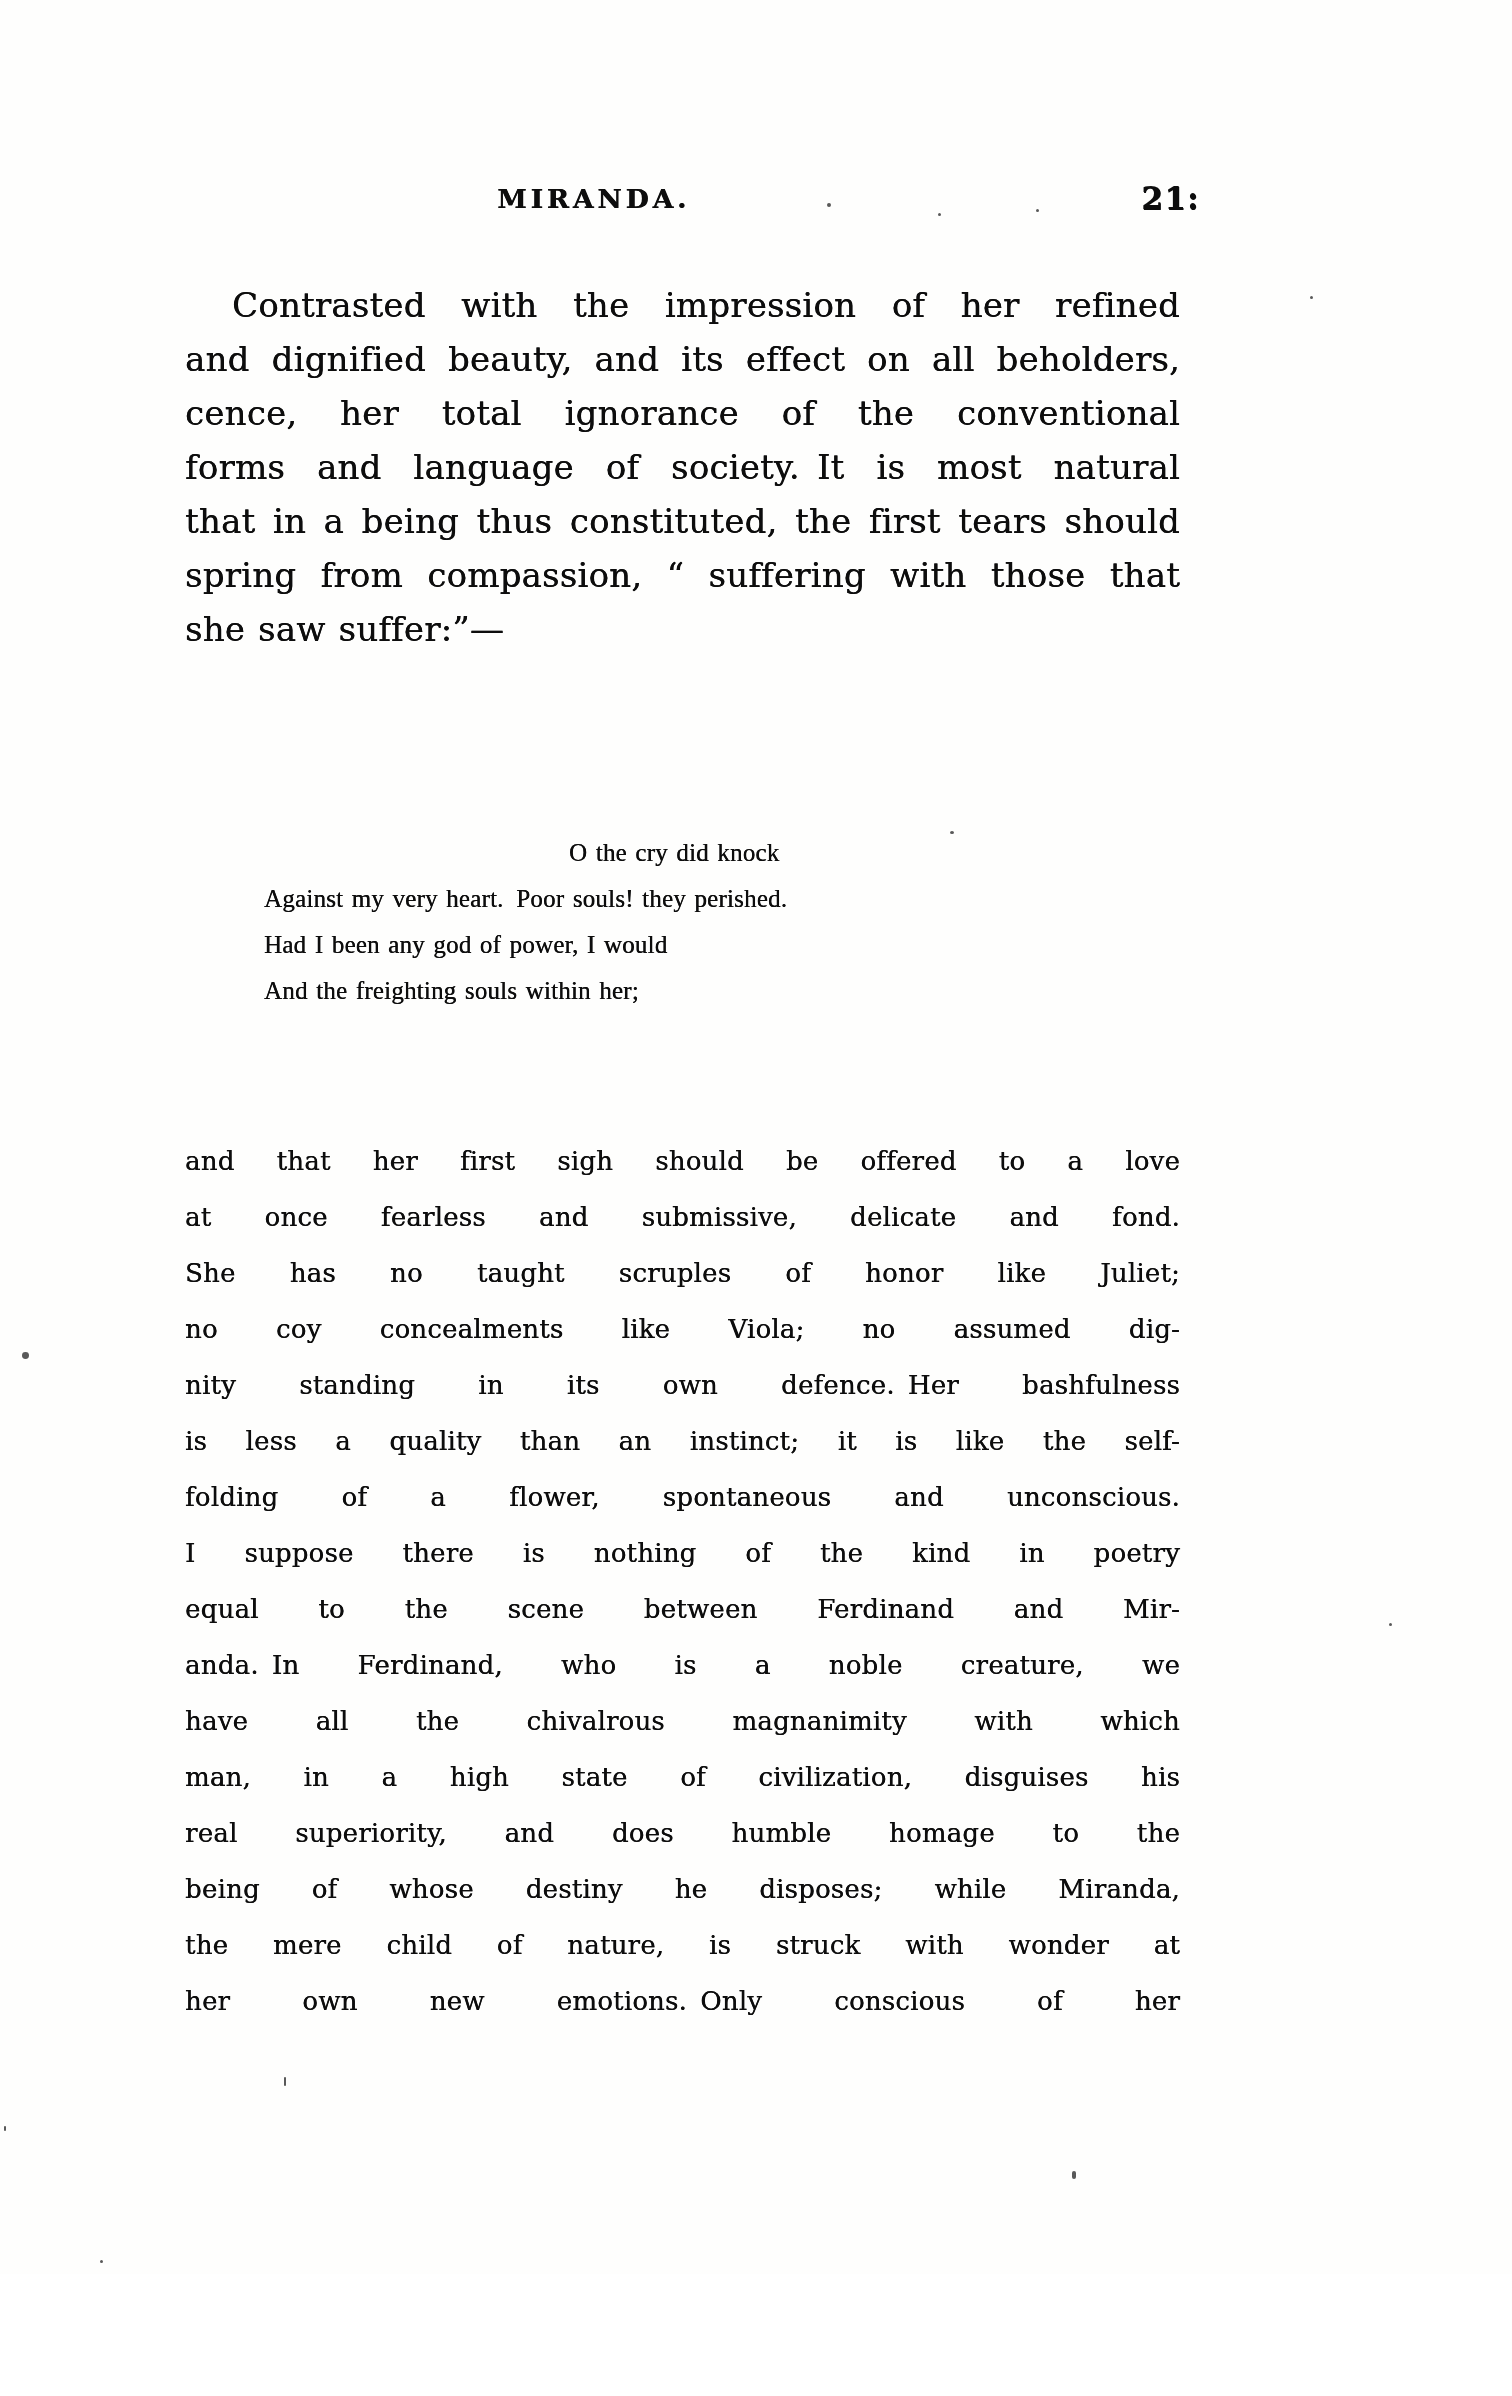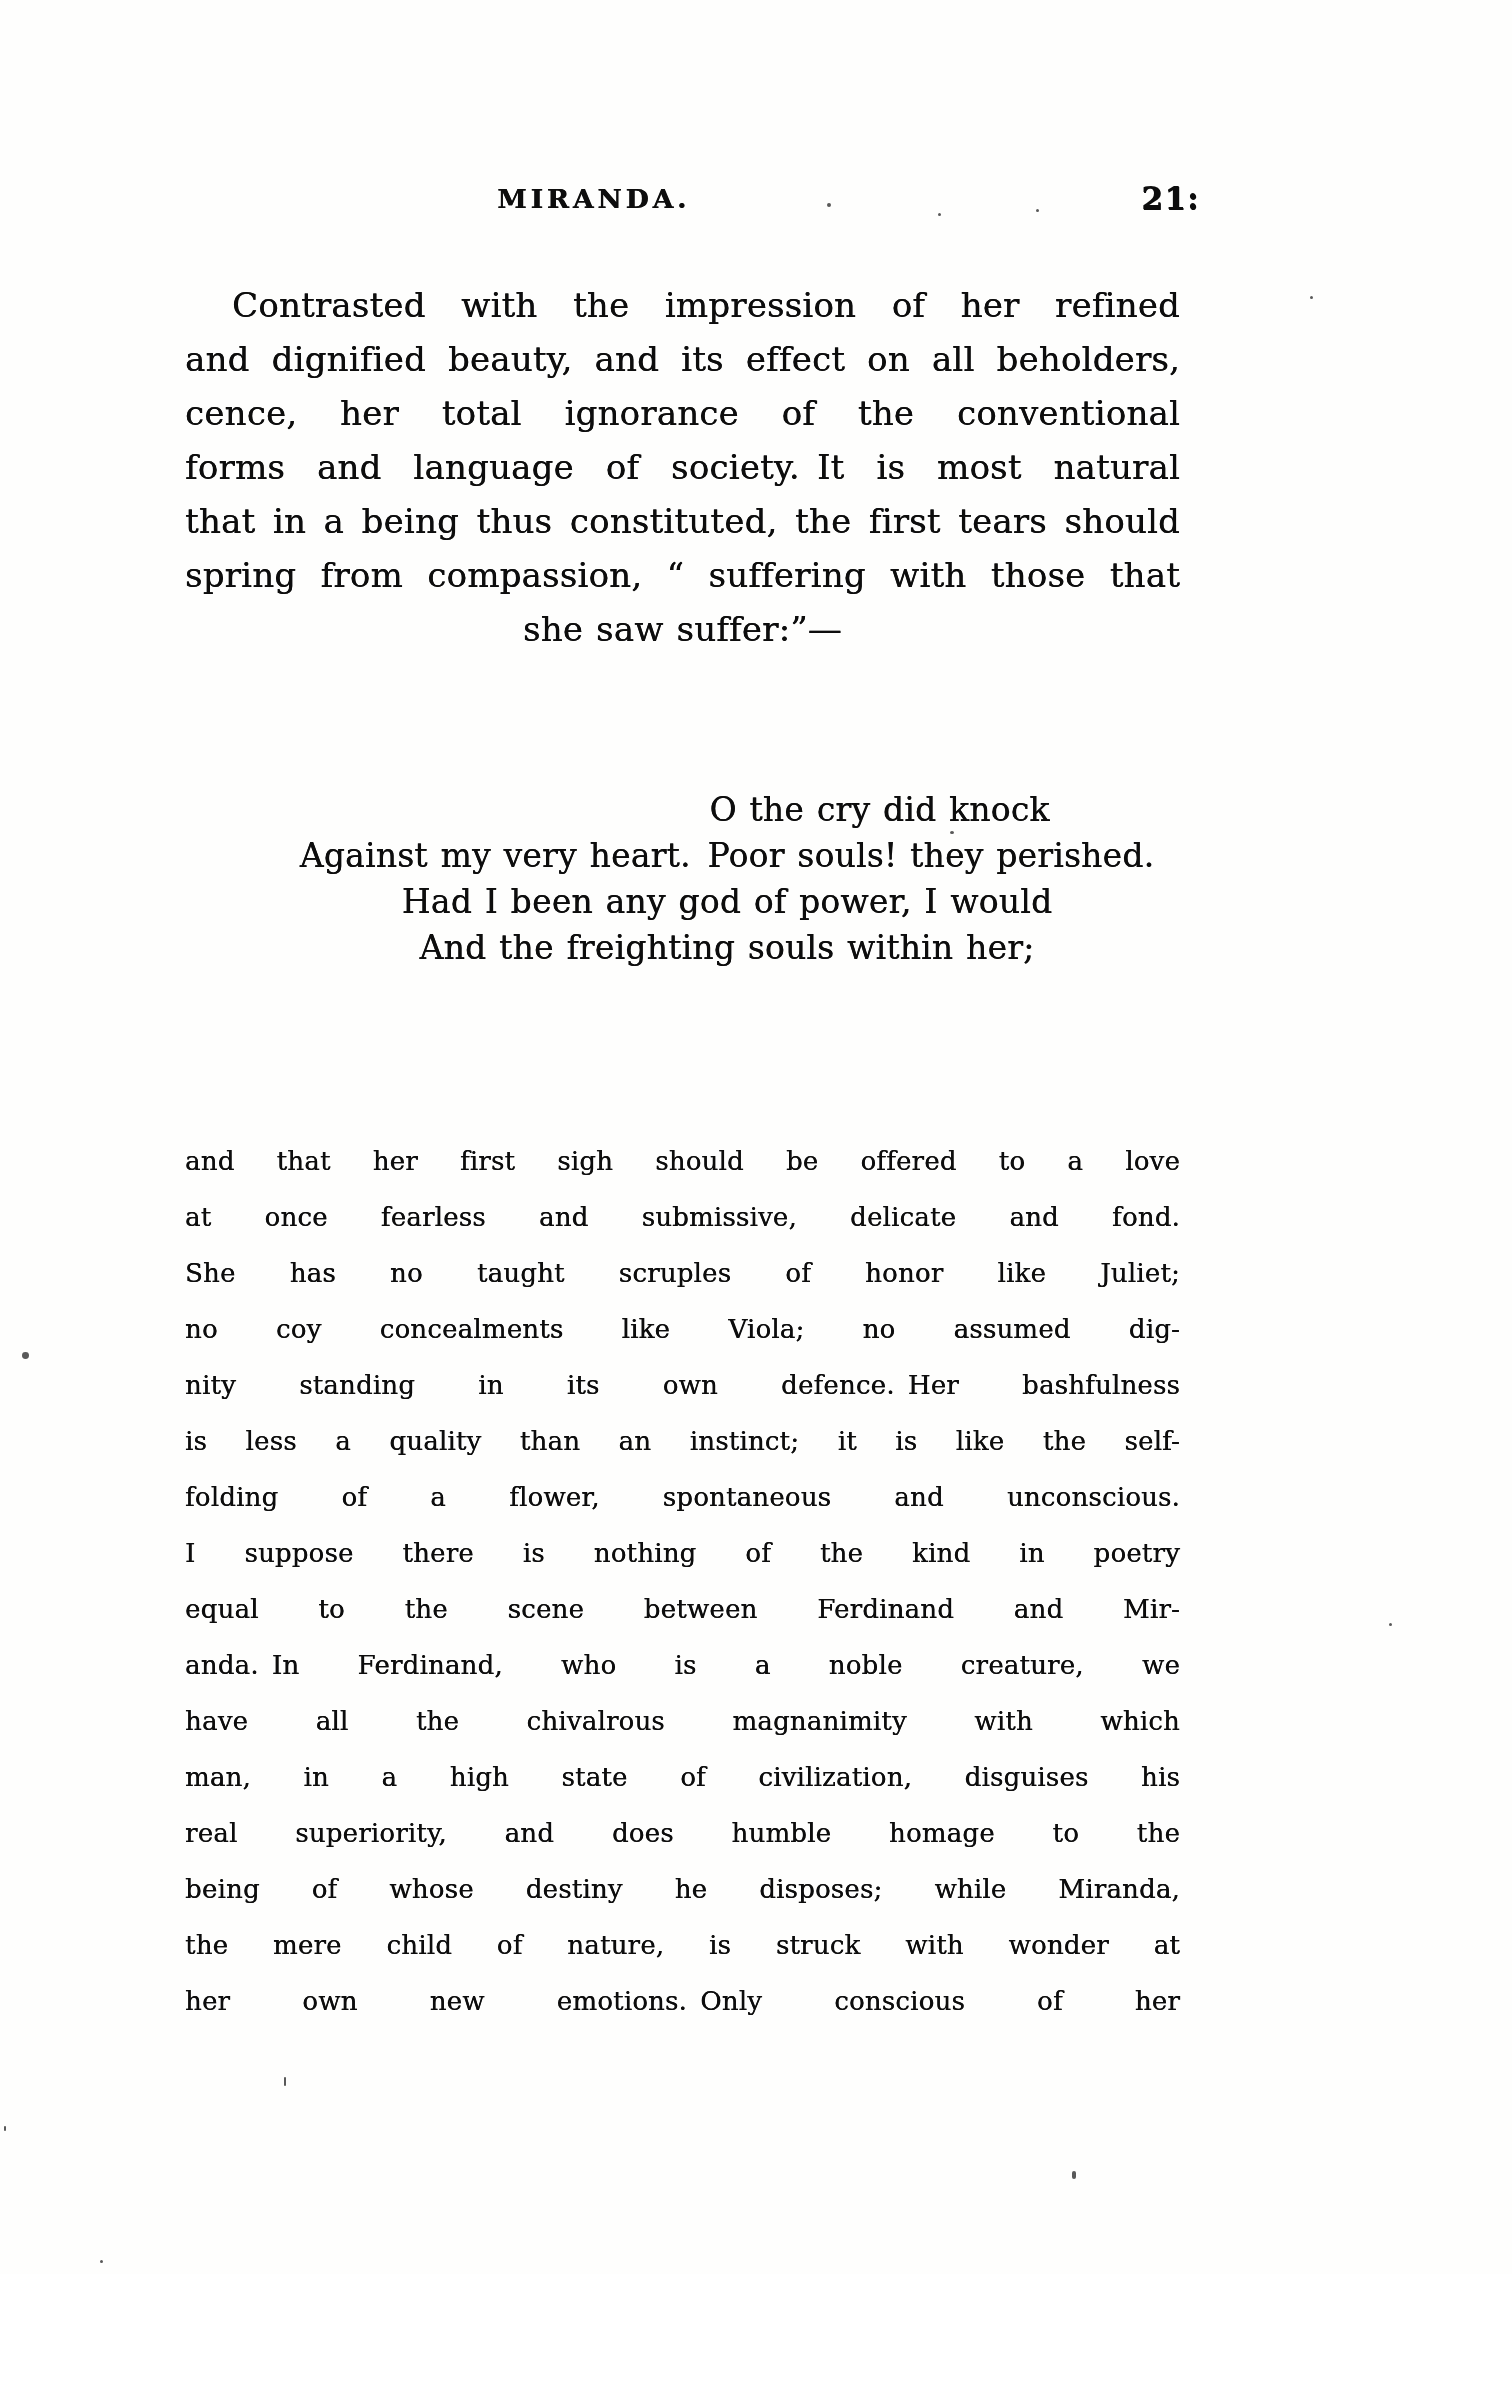--- a/index.html
+++ b/index.html
@@ -37,30 +37,30 @@
     right: -19.7px;
     top: -3.9px;
     font-size: 31.5px;
     font-weight: bold;
     letter-spacing: 1px;
     text-shadow: 0.5px 0.5px 0 currentColor;
   }
   
   .textblock { position: absolute; left: 185px; width: 995px; }
   .para1 { top: 278px;  font-size: 34px; line-height: 54px; }
-  .quote { left: 264px; top: 787px; width: 926px; font-size: 33px; line-height: 46px; }
+  .quote { left: 264px; top: 830px; width: 926px; font-size: 25px; line-height: 46px; font-family: Liberation Serif, serif; }
   .para2 { top: 1133px; font-size: 26px; line-height: 56px; }
   .line {
     white-space: pre-wrap;
     text-shadow: 0.3px 0.3px 0 currentColor;
     word-spacing: 2px;
     letter-spacing: 0.2px;
   }
   .j { text-align: justify; text-align-last: justify; }
-  .plain { text-align: center; }
+  .plain { text-align: left; }
   .indent { text-indent: 47px; }
   .qfirst { padding-left: 305px; }
   
   .speckle {
     position: absolute;
     background: #222;
     border-radius: 50%;
     opacity: 0.75;
   }
 </style>

